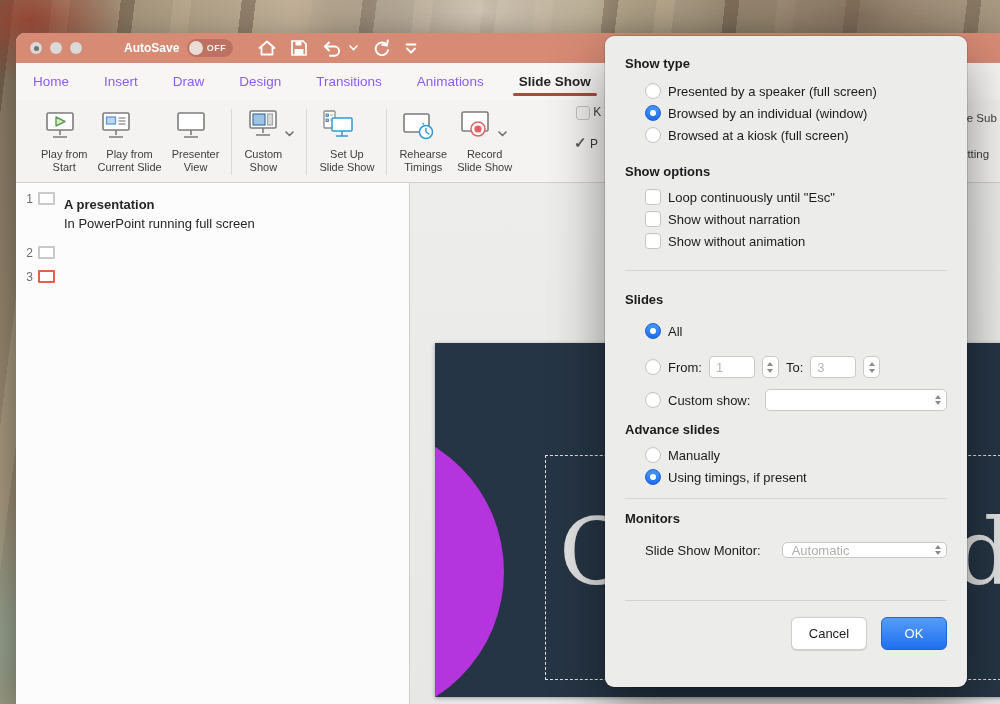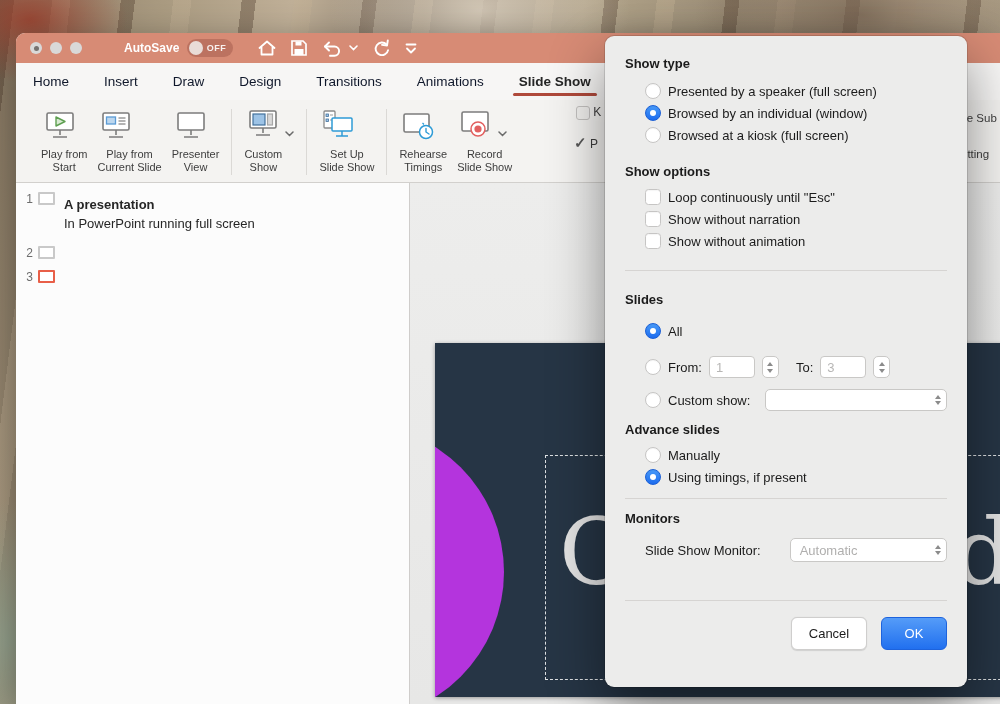--- a/index.html
+++ b/index.html
@@ -32,21 +32,21 @@
   .autosave .as-label { font-size:12px; font-weight:bold; color:#fff; }
   .toggle { width:46px; height:18px; border-radius:9px; background:#bc7260; position:relative; }
   .toggle .knob { position:absolute; left:2px; top:2px; width:14px; height:14px; border-radius:50%; background:#e9dcd7; }
   .toggle .state { position:absolute; right:7px; top:4px; font-size:9px; letter-spacing:.5px; color:rgba(255,255,255,.9); font-weight:bold; }
   .tb-icons { display:flex; align-items:center; gap:13px; margin-left:24px; }
   .tb-icons svg { display:block; }
 
   
   .tabrow { height:37px; background:#f7f6f5; display:flex; align-items:center; gap:31px;
     padding-left:15px; flex:none; }
-  .tab { font-size:13.5px; color:#0f172a; position:relative; padding:9px 2px; cursor:default; }
+  .tab { font-size:13.5px; color:#8b5cf6; position:relative; padding:9px 2px; cursor:default; }
   .tab.active { font-weight:bold; color:#262626; }
   .tab.active::after { content:""; position:absolute; left:-4px; right:-4px; bottom:2px; height:3px;
     border-radius:2px; background:#b04a3c; }
 
   
   .ribbon { height:83px; background:#f4f3f1; border-bottom:1px solid #d2d0cd; flex:none;
     display:flex; align-items:flex-start; padding:7px 0 0 20px; position:relative; }
   .rbtn { display:flex; flex-direction:column; align-items:flex-start; padding:0 5px; }
   .rbtn .iconwrap { height:38px; display:flex; align-items:center; position:relative; }
   .rbtn .lbl { font-size:11px; color:#3d3d3d; text-align:center; white-space:pre-line; line-height:1.2; margin-top:3px; }
@@ -372,21 +372,21 @@
       <span>All</span>
     </div>
     <div class="drow" style="margin-top:12px; height:26px;">
       <span class="radio"></span>
       <span>From:</span>
       <input class="numfield" value="1" style="">
       <span class="stepper">
           <span class="tri-up"></span>
           <span class="tri-dn"></span>
         </span>
-      <span style="margin-left:10px">To:</span>
+      <span style="">To:</span>
       <input class="numfield" value="3" style="">
       <span class="stepper">
           <span class="tri-up"></span>
           <span class="tri-dn"></span>
         </span>
     </div>
     <div class="drow" style="margin-top:8px; height:24px;">
       <span class="radio"></span>
       <span>Custom show:</span>
       <span class="pselect" style="flex:1; margin-left:8px;">
@@ -406,21 +406,21 @@
     <div class="drow">
       <span class="radio on"></span>
       <span>Using timings, if present</span>
     </div>
 
     <div class="divider" style="margin-top:10px"></div>
 
     <div class="sechead" style="margin-top:12px">Monitors</div>
     <div class="drow" style="margin-top:10px; height:26px;">
       <span>Slide Show Monitor:</span>
-      <span class="pselect" style="flex:1; margin-left:22px; height:24px;">
+      <span class="pselect" style="flex:1; margin-left:14px; height:16px;">
         <span class="val">Automatic</span>
         <span class="updn">
             <span class="tri-up"></span>
             <span class="tri-dn"></span>
           </span>
       </span>
     </div>
 
     <div class="divider" style="margin-top:37px"></div>
 

